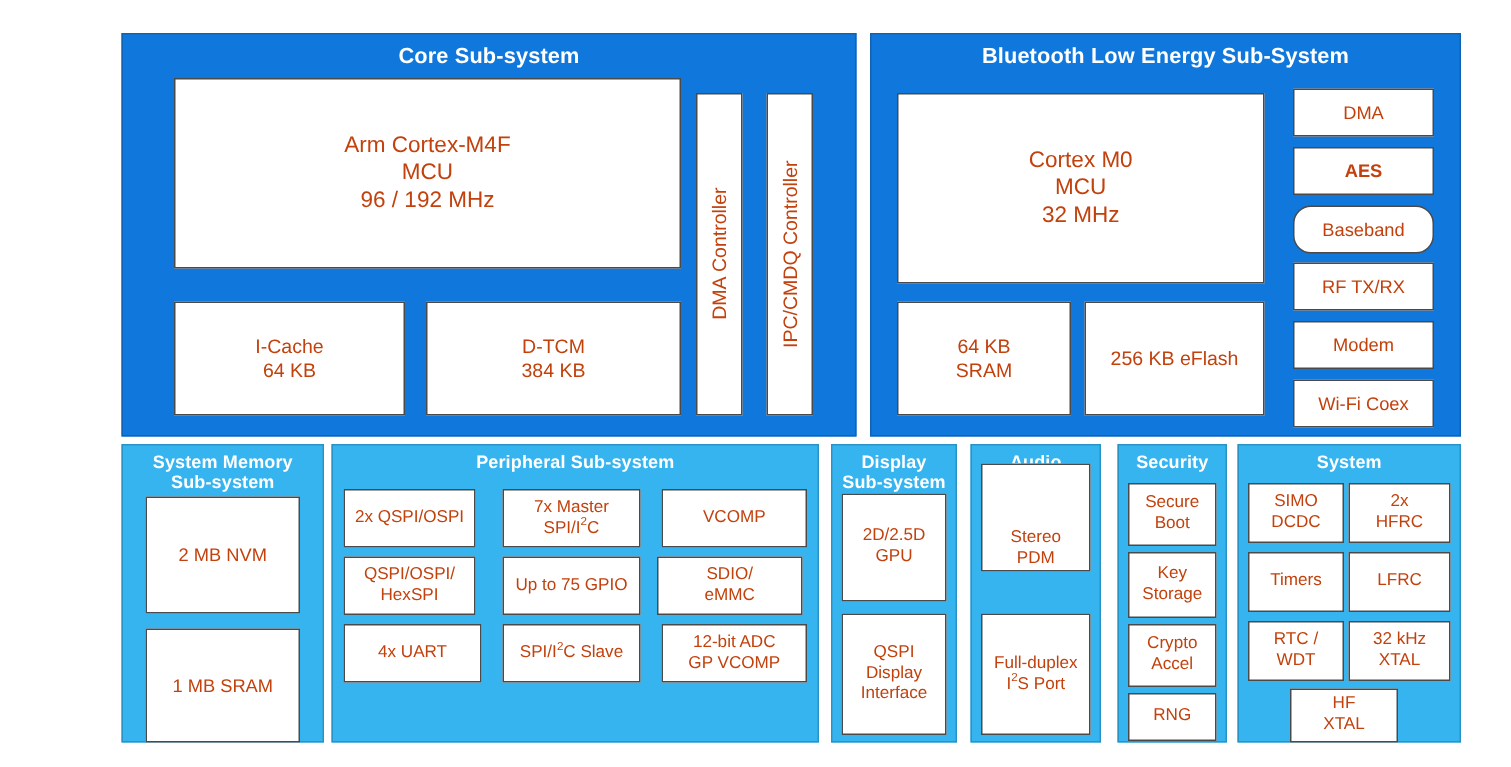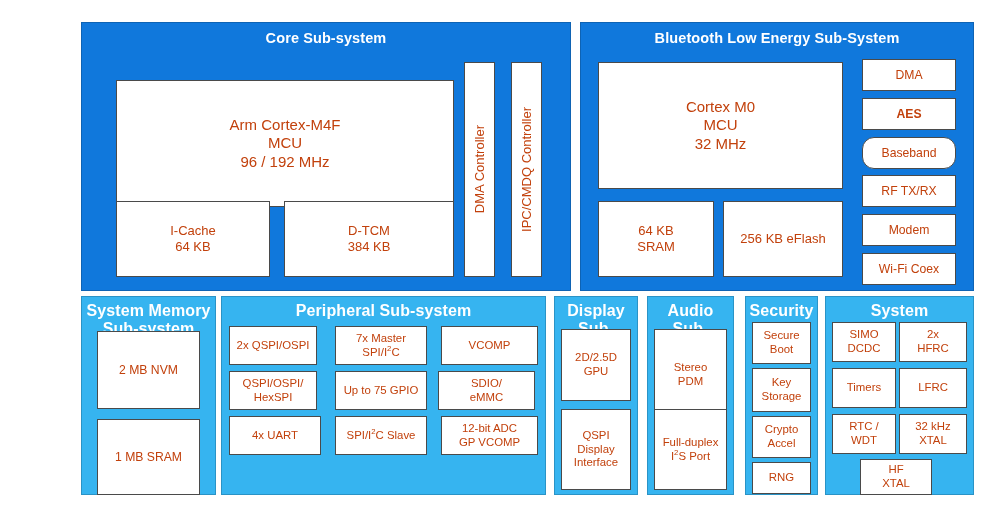--- a/index.html
+++ b/index.html
@@ -14,21 +14,21 @@
   
   .panel{position:absolute;box-sizing:border-box;}
   .panel-dark{background:#1078DC;border:1px solid #0e63b4;}
   .panel-light{background:#36B4F0;border:1px solid #2a93c6;}
 
   .panel-title{
     width:100%;text-align:center;color:#ffffff;font-weight:bold;
     line-height:1.12;letter-spacing:.1px;
   }
   .title-lg{font-size:14.5px;padding-top:7px;}
-  .title-sm{font-size:16px;padding-top:5px;text-align:center;}
+  .title-sm{font-size:12px;padding-top:5px;text-align:center;}
 
   
   .box{
     position:absolute;box-sizing:border-box;
     background:#ffffff;border:1px solid #4a4a4a;
     display:flex;align-items:center;justify-content:center;
     text-align:center;color:#c2410c;
     line-height:1.22;
   }
   .box.b16{font-size:15px;}
@@ -45,21 +45,21 @@
 </style>
 </head>
 <body>
 
 <div id="canvas">
 
   <div class="panel panel-dark" style="left:57px;top:22px;width:490px;height:269px;">
     <div class="panel-title title-lg">Core Sub-system</div>
   </div>
 
-  <div class="box b16" style="left:92px;top:80px;width:338px;height:127px;">
+  <div class="box b16" style="left:92px;top:52px;width:338px;height:127px;">
     <div>
       <div>Arm Cortex-M4F</div>
       <div>MCU</div>
       <div>96 / 192 MHz</div>
     </div>
   </div>
 
   <div class="box b13" style="left:92px;top:201px;width:154px;height:76px;">
     <div>
       <div>I-Cache</div>
@@ -189,21 +189,21 @@
       </div>
     </div>
 
   <div class="panel panel-light" style="left:623px;top:296px;width:87px;height:199px;">
     <div class="panel-title title-sm">
       <div>Audio</div>
       <div>Sub-system</div>
     </div>
   </div>
   <div id="audio-blocks">
-      <div class="box b11" style="left: 630px; top: 329px; width: 73px; height: 91px;">
+      <div class="box b11" style="left: 630px; top: 309px; width: 73px; height: 72px; align-items: flex-end;">
         <span>Stereo<br>PDM</span>
       </div>
       <div class="box b11" style="left: 630px; top: 409px; width: 73px; height: 81px;">
         <span>Full-duplex<br>I<sup>2</sup>S Port</span>
       </div>
     </div>
 
   <div class="panel panel-light" style="left:721px;top:296px;width:73px;height:199px;">
     <div class="panel-title title-sm">Security</div>
   </div>

